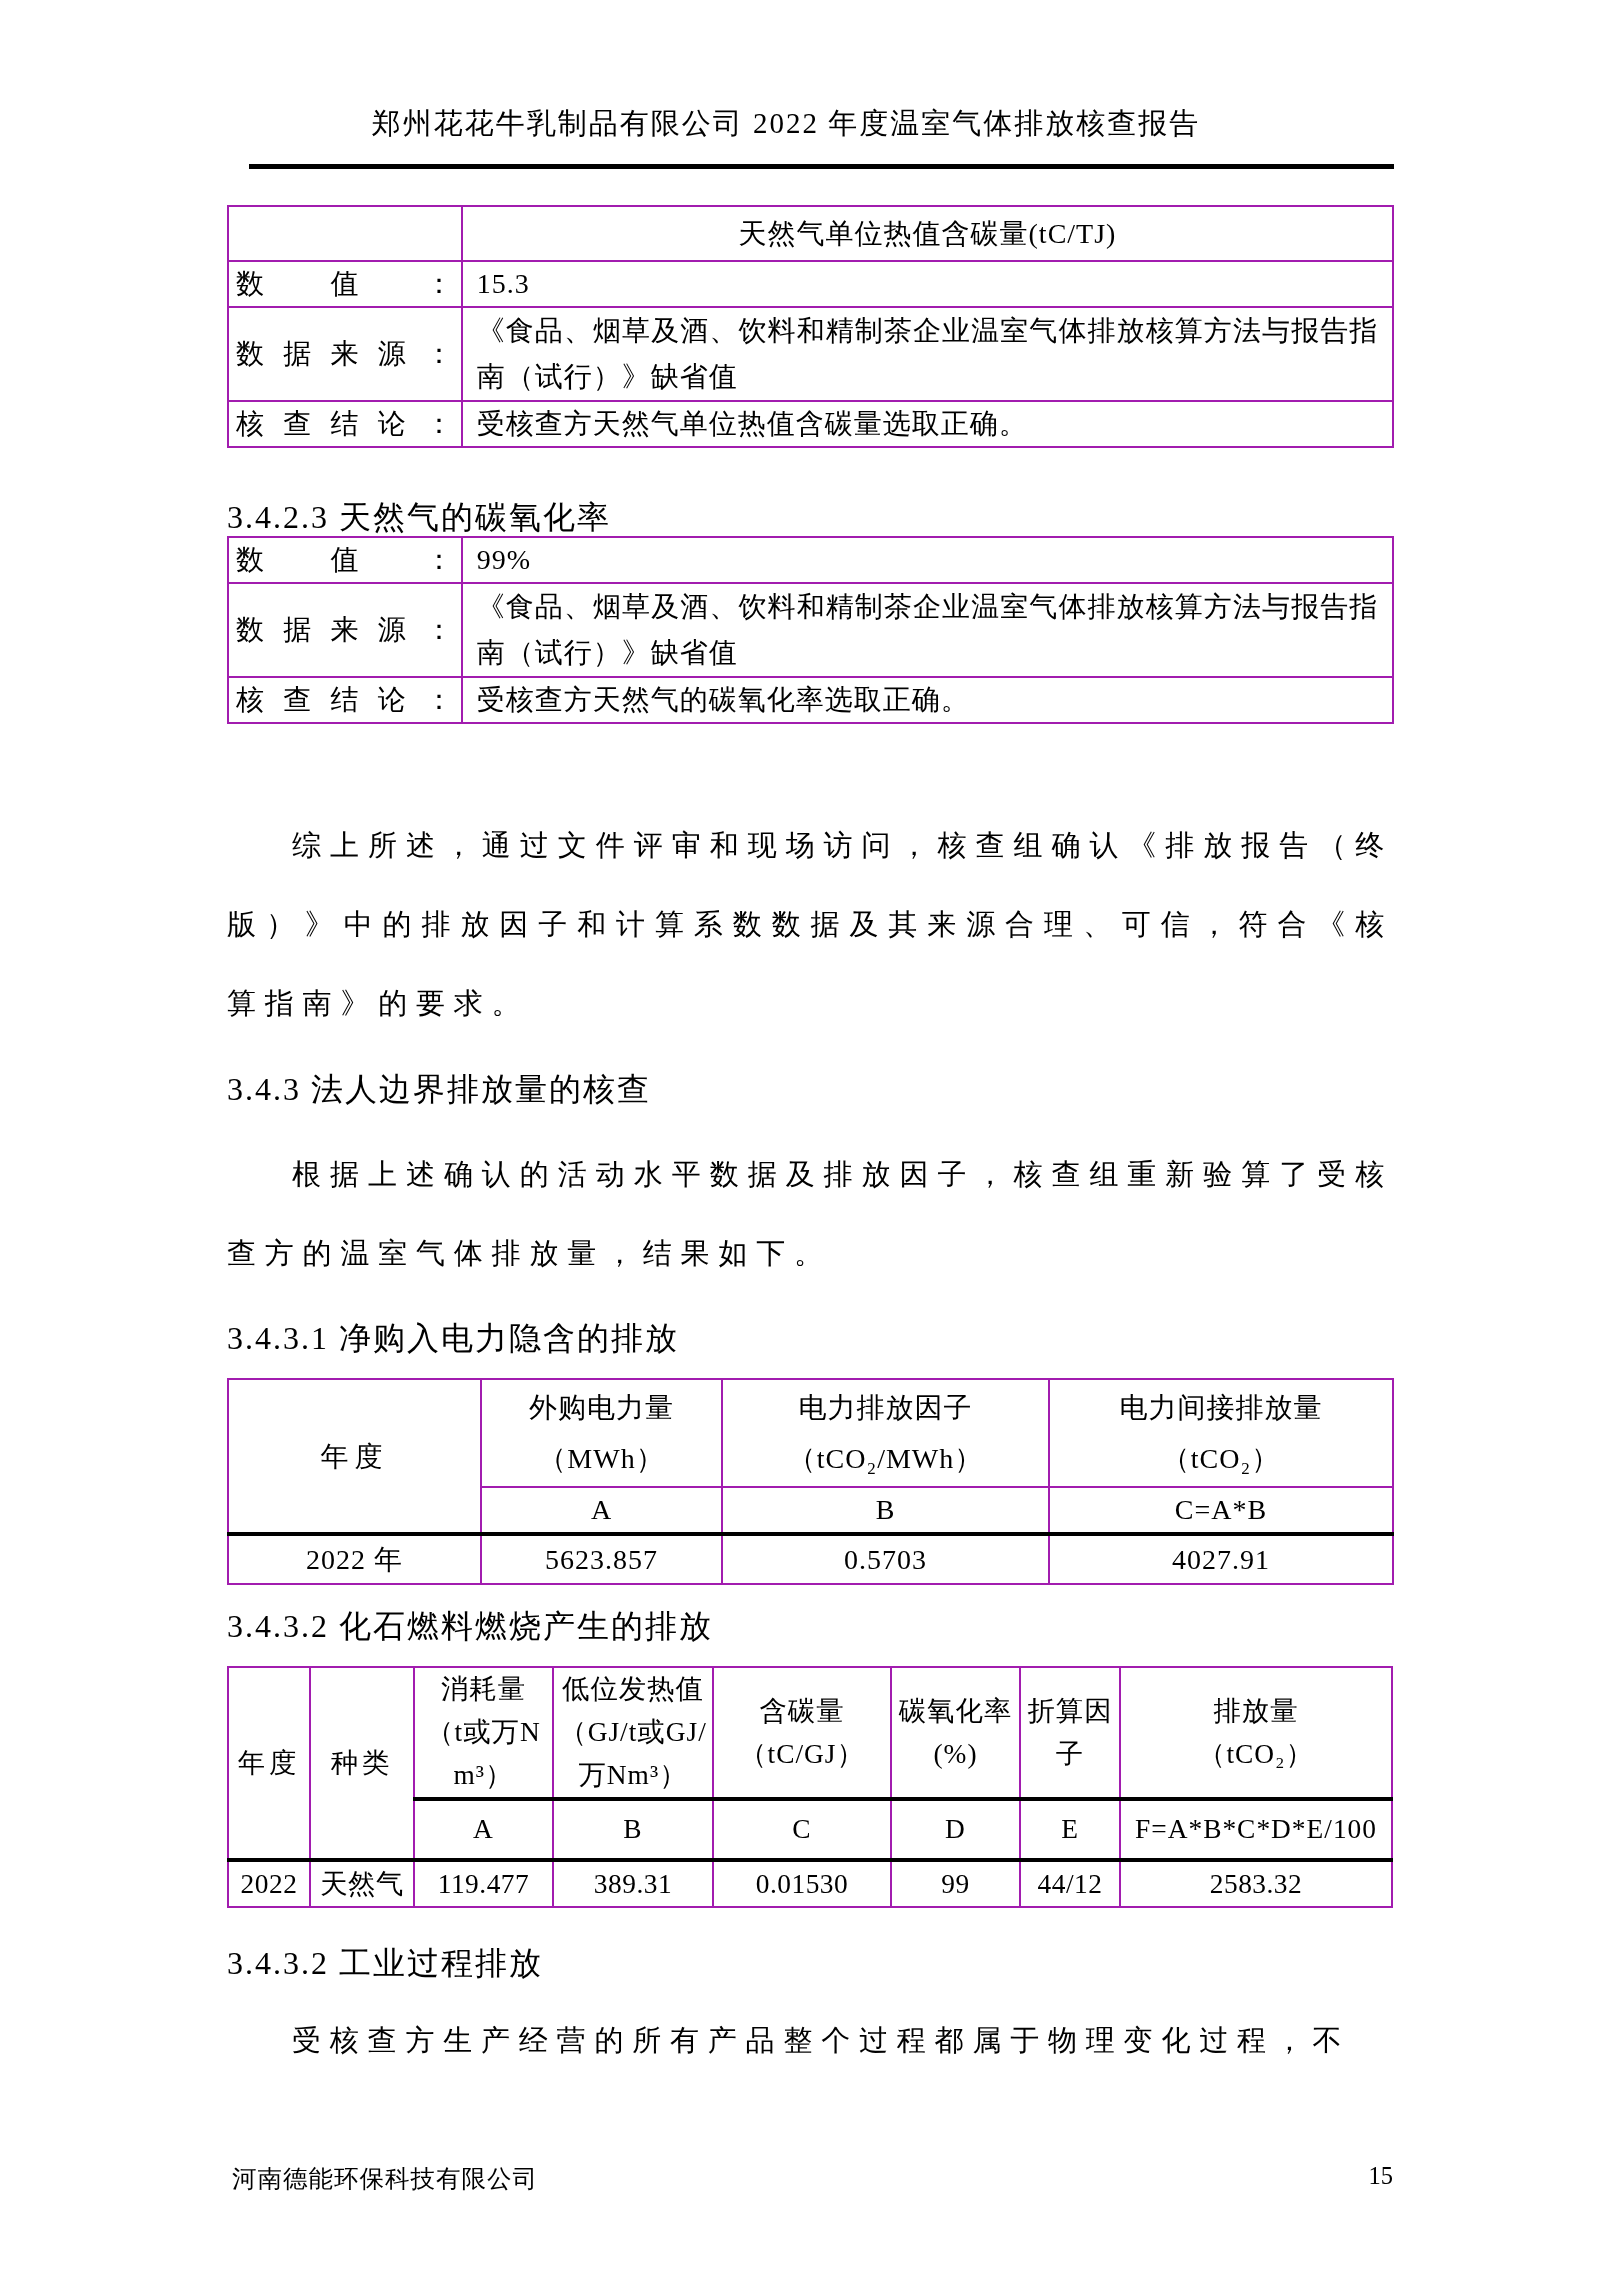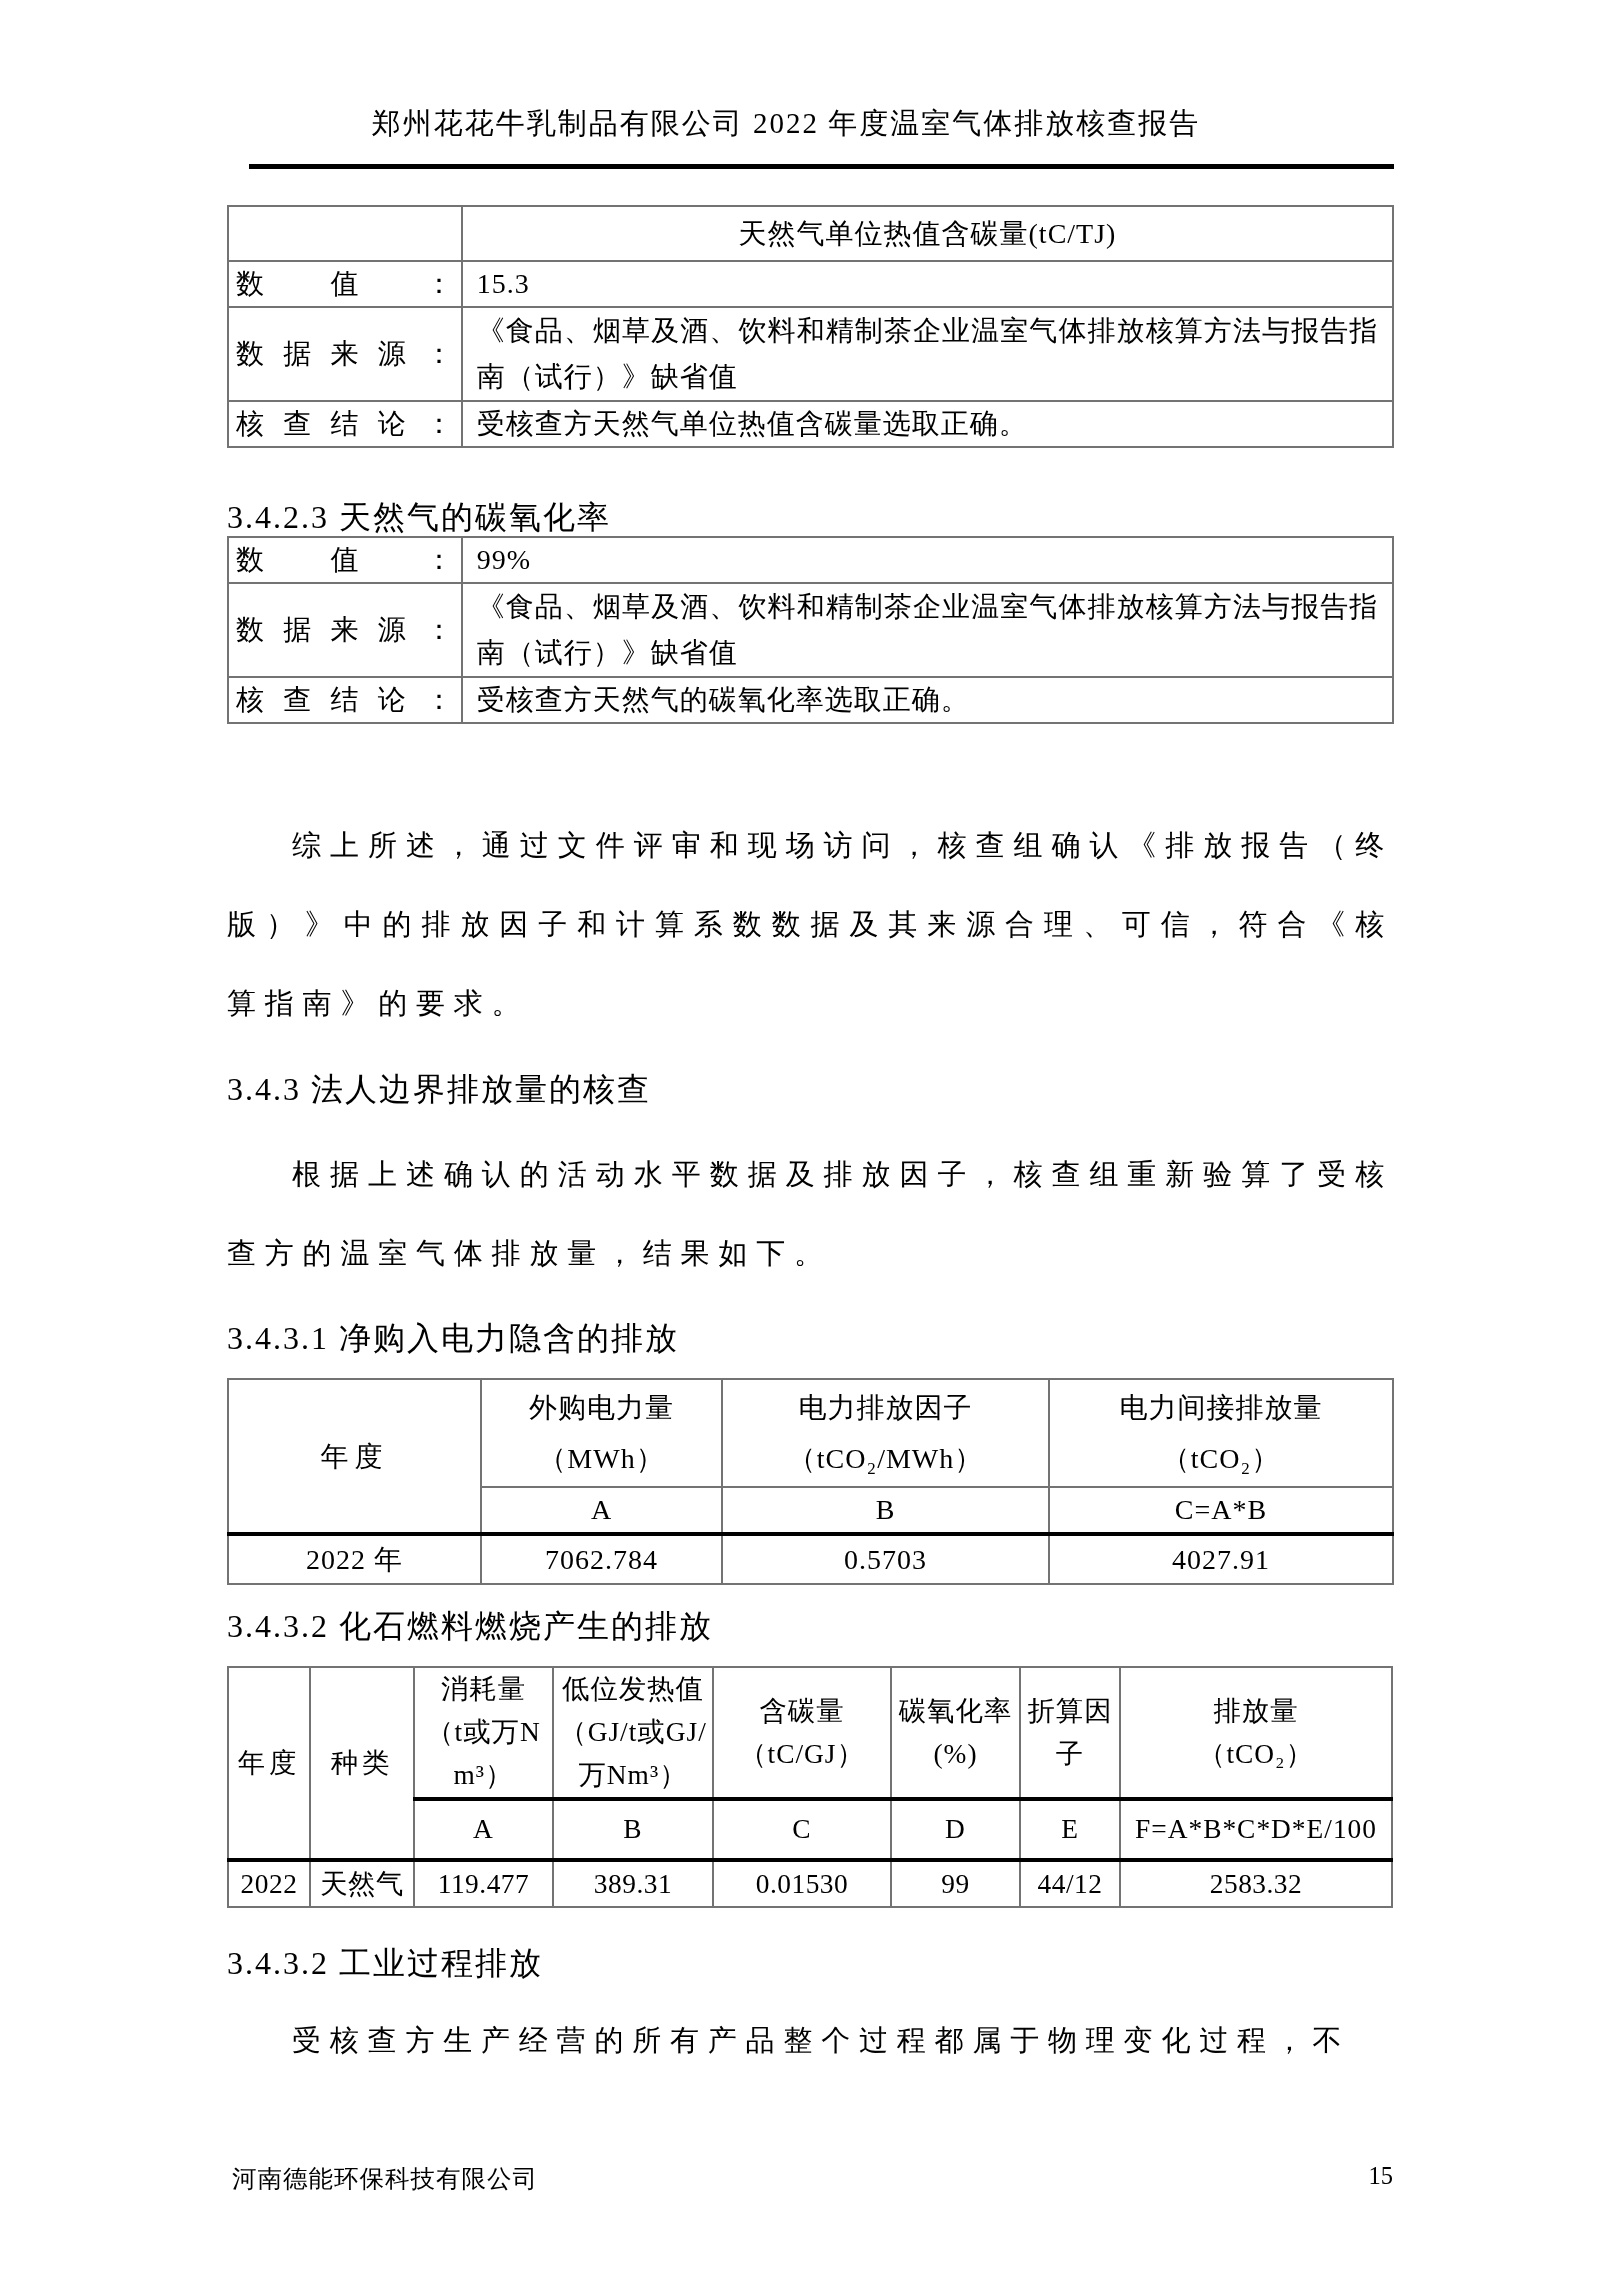--- a/index.html
+++ b/index.html
@@ -21,21 +21,21 @@
     top:164px; left:249px; width:1145px; height:4.9px; background:#000;
   }
 
   
   table.tbl {
     position:absolute; border-collapse:collapse; table-layout:fixed;
     border:2.9px solid #000;
     font-size:28px; letter-spacing:1px;
   }
   table.tbl td {
-    border:2px solid #737373;
+    border:2px solid #a21caf;
     vertical-align:middle;
     padding:0 13.7px;
     overflow:hidden;
   }
   td.bb-thick { border-bottom:4.9px solid #000 !important; }
 
   
   .tbl-kv { left:227px; width:1165px; }
   #tbl-ncv { top:205px; }
   #tbl-oxi { top:536px; }
@@ -176,21 +176,21 @@
         <div>（tCO₂）</div>
       </td>
     </tr>
     <tr class="h2">
       <td class="bb-thick">A</td>
       <td class="bb-thick">B</td>
       <td class="bb-thick">C=A*B</td>
     </tr>
     <tr class="dr">
       <td>2022 年</td>
-      <td>7062.784</td>
+      <td>5623.857</td>
       <td>0.5703</td>
       <td>4027.91</td>
     </tr>
   </tbody>
     </table>
 
   <div class="abs heading" id="h-3432a">3.4.3.2 化石燃料燃烧产生的排放</div>
 
   <table class="tbl" id="tbl-fuel">
     <colgroup>

